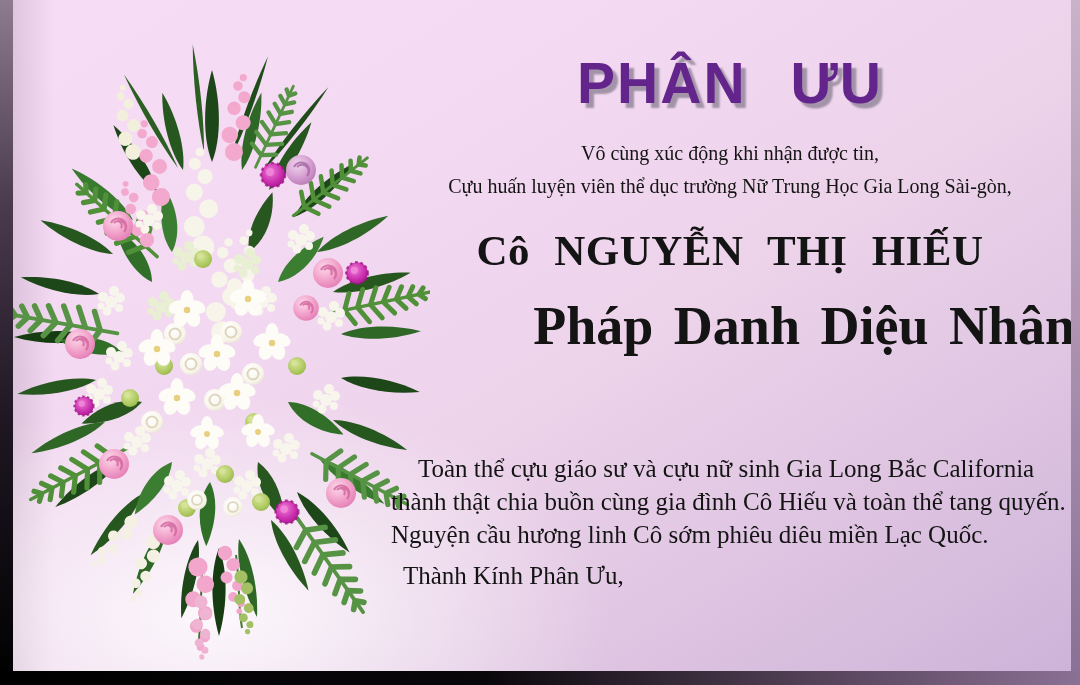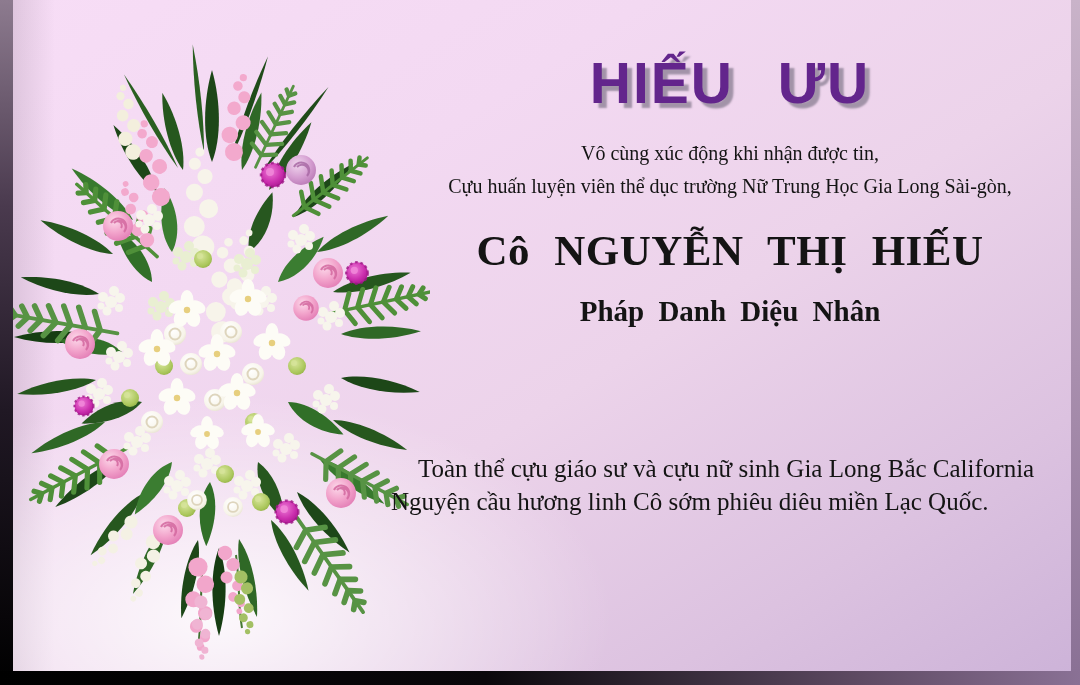--- a/index.html
+++ b/index.html
@@ -27,22 +27,22 @@
     letter-spacing:2px;word-spacing:26px;color:#63258c;
     text-shadow:5px 5px 2px #a293a8;
   }
   .intro{top:137px;left:0;width:100%;text-align:center;font-size:20px;line-height:33px;}
   .intro div{white-space:nowrap;}
   .name{
     top:226px;left:0;width:100%;text-align:center;white-space:nowrap;
     font-weight:bold;font-size:43px;word-spacing:13px;letter-spacing:0.5px;
   }
   .dharma{
-    top:295px;left:0;width:100%;text-align:center;white-space:nowrap;
-    font-weight:bold;font-size:29px;word-spacing:7px;
+    top:295px;left:0;width:100%;text-align:right;white-space:nowrap;
+    font-weight:bold;font-size:54px;word-spacing:7px;
   }
   .para{font-size:25px;line-height:34px;left:6px;width:684px;}
   .para1{top:372px;}
   .para2{top:452px;line-height:33px;}
   .indent{padding-left:27px;}
   .closing{top:559px;left:18px;font-size:25px;line-height:34px;}
   .closing div{white-space:nowrap;}
 </style>
 </head>
 <body>
@@ -285,36 +285,38 @@
 
     <g>
       <use href="#carn" transform="translate(273,175)"></use>
       <use href="#carn" transform="translate(357,273) scale(0.9)"></use>
       <use href="#carn" transform="translate(287,512) scale(0.95)"></use>
       <use href="#carn" transform="translate(84,406) scale(0.8)"></use>
     </g>
   </svg>
 
   <div class="content">
-    <div class="title">HIẾU ƯU</div>
+    <div class="title">PHÂN ƯU</div>
 
     <div class="intro">
       <div>Vô cùng xúc động khi nhận được tin,</div>
       <div>Cựu huấn luyện viên thể dục trường Nữ Trung Học Gia Long Sài-gòn,</div>
     </div>
 
     <div class="name">Cô NGUYỄN THỊ HIẾU</div>
     <div class="dharma">Pháp Danh Diệu Nhân</div>
 
 
     <div class="para para2">
       <div class="indent">Toàn thể cựu giáo sư và cựu nữ sinh Gia Long Bắc California</div>
+      <div>thành thật chia buồn cùng gia đình Cô Hiếu và toàn thể tang quyến.</div>
       <div>Nguyện cầu hương linh Cô sớm phiêu diêu miền Lạc Quốc.</div>
     </div>
 
     <div class="closing">
+      <div>Thành Kính Phân Ưu,</div>
     </div>
   </div>
 
   <div class="frame-left"></div>
   <div class="frame-right"></div>
   <div class="frame-bottom"></div>
 </div>
 
 </body></html>

